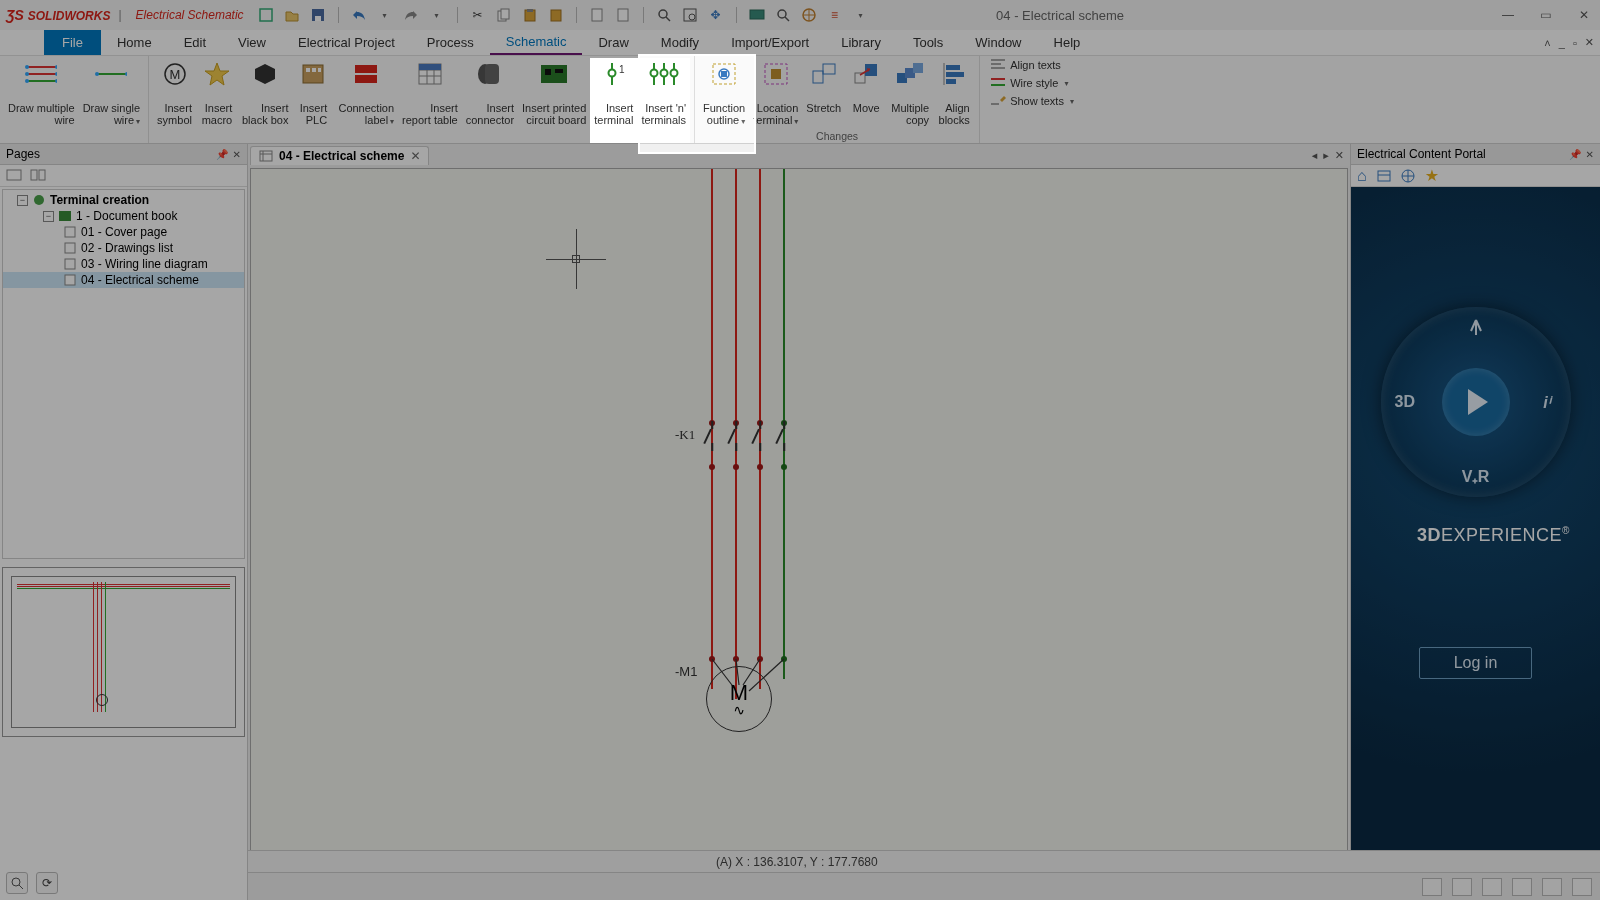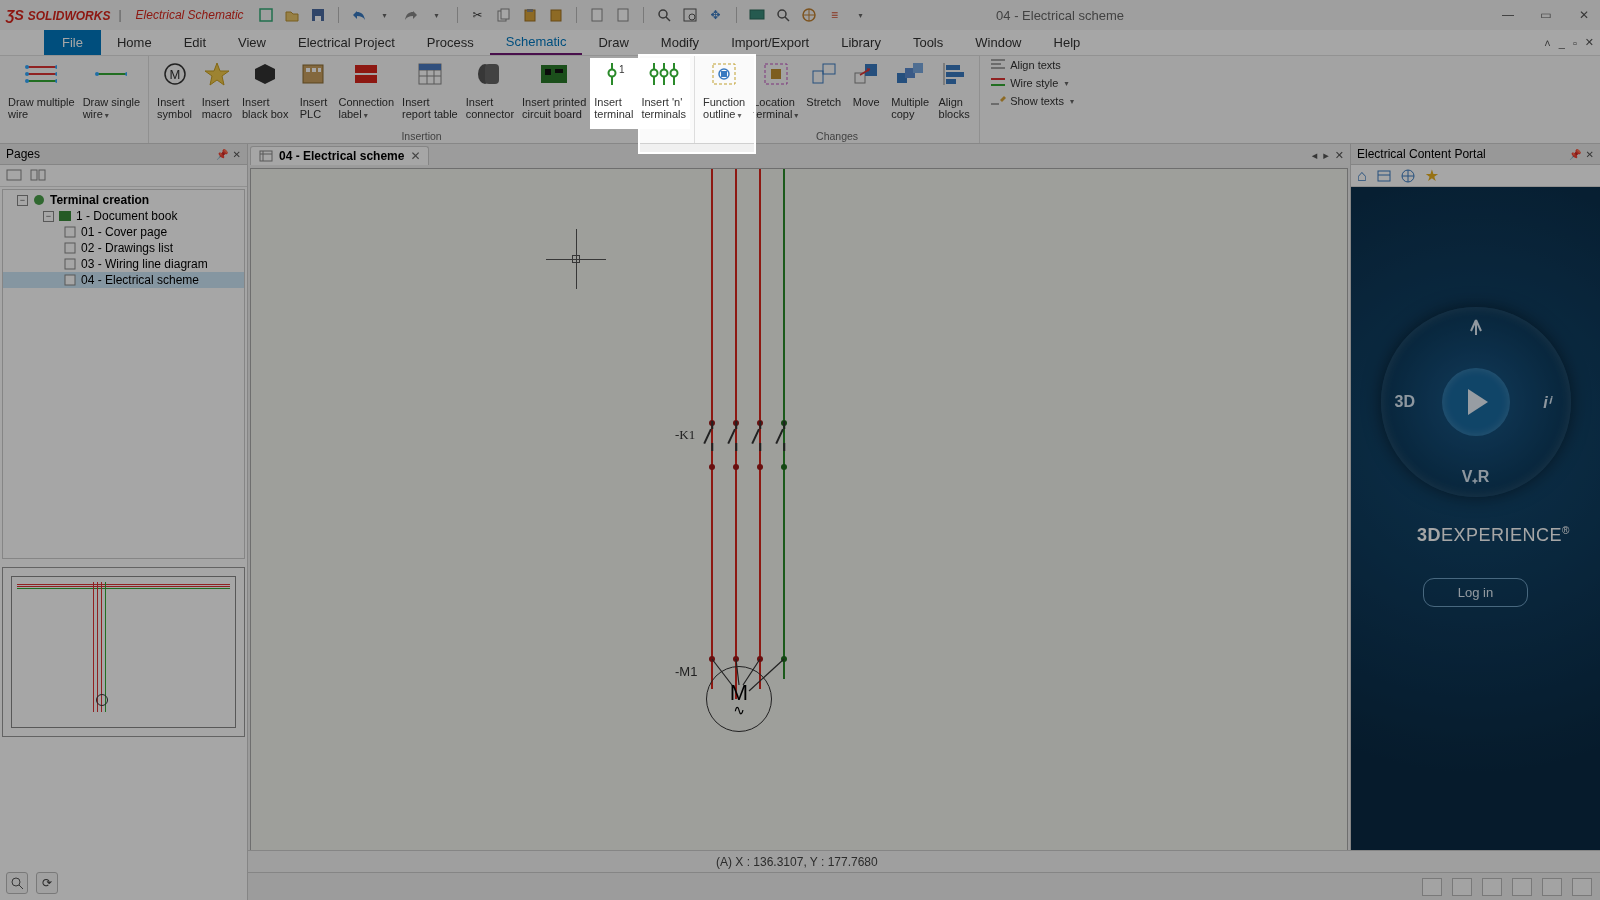--- a/index.html
+++ b/index.html
@@ -32,21 +32,21 @@
 .menutabs .right { margin-left: auto; display: flex; gap: 8px; padding-right: 6px; align-items: center; color: #555; }
 .menutabs .right span { cursor: pointer; font-size: 11px; }
 
 
 .ribbon { height: 88px; background: #fafafa; border-bottom: 1px solid #d0d0d0; display: flex; position: relative; }
 .rgroup { border-right: 1px solid #ddd; padding: 2px 4px 0 4px; display: flex; flex-direction: column; }
 .rgroup .btns { display: flex; flex: 1; }
 .rgroup .glabel { font-size: 10.5px; color: #666; text-align: center; height: 14px; line-height: 14px; }
 .rbtn { display: flex; flex-direction: column; align-items: center; justify-content: flex-start; padding: 2px 4px 0 4px; cursor: pointer; min-width: 42px; }
 .rbtn .ricon { width: 32px; height: 28px; display: flex; align-items: center; justify-content: center; }
-.rbtn .rlbl { font-size: 11px; color: #333; text-align: left; line-height: 12px; margin-top: 8px; white-space: pre; }
+.rbtn .rlbl { font-size: 11px; color: #333; text-align: right; line-height: 12px; margin-top: 14px; white-space: pre; }
 .rbtn .rlbl .dd { font-size: 8px; color: #666; margin-left: 2px; }
 
 .rstack { display: flex; flex-direction: column; justify-content: center; gap: 4px; padding: 0 6px; }
 .rstack .srow { display: flex; align-items: center; gap: 4px; font-size: 11px; color: #333; cursor: pointer; white-space: nowrap; }
 .rstack .srow .sicon { width: 16px; height: 14px; display: inline-flex; }
 
 
 .workspace { position: absolute; top: 144px; bottom: 0; left: 0; right: 0; display: flex; }
 
 
@@ -114,21 +114,21 @@
 .compass { width:190px; height:190px; border-radius:50%; background: radial-gradient(circle at 50% 50%, #1a5a8a 0%, #0d3a5c 70%); margin-top:120px; position:relative; box-shadow: 0 0 18px rgba(0,0,0,.5), inset 0 0 12px rgba(255,255,255,.15); }
 .compass .play { position:absolute; left:50%; top:50%; width:68px; height:68px; border-radius:50%; background:#1a6aa0; transform:translate(-50%,-50%); display:flex; align-items:center; justify-content:center; box-shadow: inset 0 0 10px rgba(255,255,255,.2); cursor:pointer;}
 .compass .play:before{content:"";border-left:20px solid #e8f2fa;border-top:13px solid transparent;border-bottom:13px solid transparent;margin-left:5px;}
 .compass .lab { position:absolute; font-size:16px; font-weight:bold; color:#dbe9f5; }
 .compass .lab.n{top:10px;left:50%;transform:translateX(-50%);} 
 .compass .lab.s{bottom:10px;left:50%;transform:translateX(-50%);} 
 .compass .lab.w{left:14px;top:50%;transform:translateY(-50%);} 
 .compass .lab.e{right:20px;top:50%;transform:translateY(-50%); font-style:italic;}
 .explogo { margin-top:28px; font-size:18px; letter-spacing:.5px;margin-left:36px; }
 .explogo b{font-weight:700;}
-.loginbtn { margin-top:32px; border:1px solid #6fa0c4; background:transparent; color:#dfeaf4; padding:6px 34px; border-radius:11px; font-size:13px; cursor:pointer; }
+.loginbtn { margin-top:101px; border:1px solid #6fa0c4; background:transparent; color:#dfeaf4; padding:6px 34px; border-radius:2px; font-size:16px; cursor:pointer; }
 
 svg{display:block;}
 </style>
 </head>
 <body>
 
 <div class="titlebar">
   <span class="brand">
     <span class="ds" style="font-size:14px;">ƷS </span><span class="sw">SOLID</span><span>WORKS</span>
   </span>
@@ -410,21 +410,20 @@
                 <circle cx="6" cy="12" r="3.5"></circle>
                 <circle cx="16" cy="12" r="3.5"></circle>
                 <circle cx="26" cy="12" r="3.5"></circle>
               </g>
             </svg>
           </div>
         <div class="rlbl">Insert 'n'
 terminals</div>
       </div>
     </div>
-    <div class="glabel">Insertion</div>
   </div>
 
   <div class="rgroup">
     <div class="btns">
       <div class="rbtn">
         <div class="ricon">
             <svg width="28" height="26">
               <rect x="3" y="3" width="22" height="20" fill="none" stroke="#c0a030" stroke-dasharray="3 2"></rect>
               <circle cx="14" cy="13" r="5" fill="none" stroke="#3a7ac0" stroke-width="1.5"></circle>
               <rect x="11" y="10" width="6" height="6" fill="#3a7ac0"></rect>

